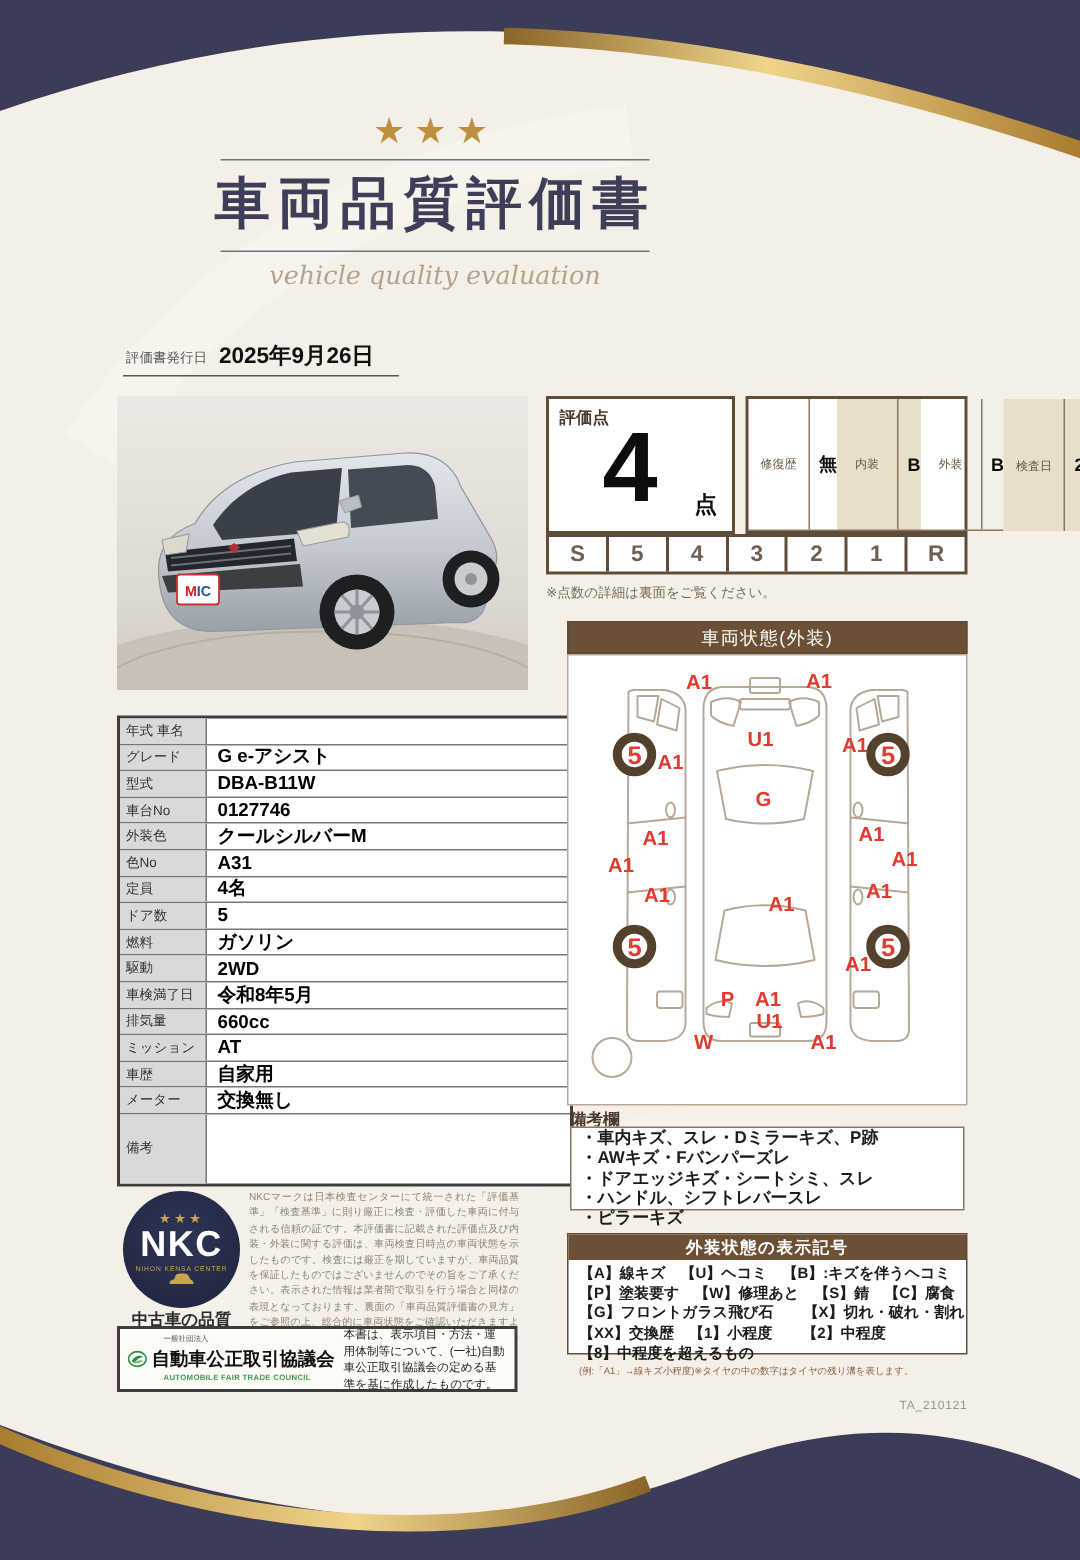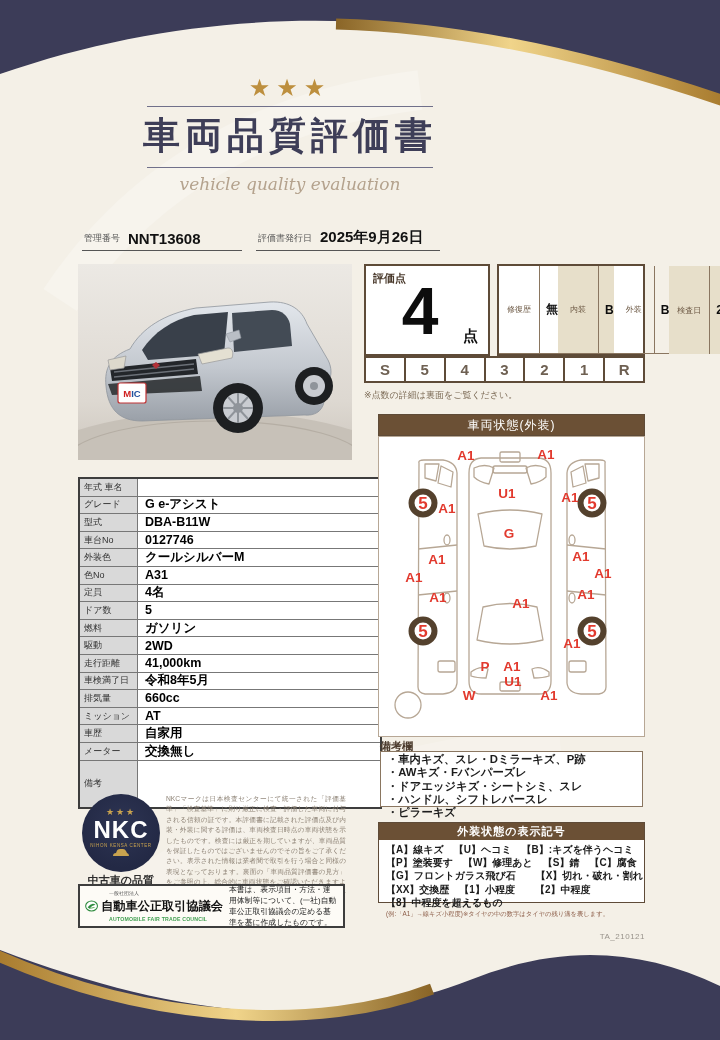--- a/index.html
+++ b/index.html
@@ -139,24 +139,20 @@
 
   <div class="abs hdr">
     <div class="stars">★★★</div>
     <div class="rule"></div>
     <div class="title">車両品質評価書</div>
     <div class="rule"></div>
     <div class="subtitle">vehicle quality evaluation</div>
   </div>
 
   <div class="abs mgmt">
-    <div class="fld fld1">
-      <span class="lbl">管理番号</span>
-      <span class="val">NNT13608</span>
-    </div>
     <div class="fld fld2">
       <span class="lbl">評価書発行日</span>
       <span class="val">2025年9月26日</span>
     </div>
   </div>
 
   <div class="abs photo">
     <svg width="274" height="196" viewBox="0 0 274 196">
       <defs>
         <linearGradient id="phBg" x1="0" y1="0" x2="0" y2="1">
@@ -274,24 +270,20 @@
       </div>
       <div class="spec-row">
         <div class="spec-label">燃料</div>
         <div class="spec-value">ガソリン</div>
       </div>
       <div class="spec-row">
         <div class="spec-label">駆動</div>
         <div class="spec-value">2WD</div>
       </div>
       <div class="spec-row">
-        <div class="spec-label">走行距離</div>
-        <div class="spec-value">41,000km</div>
-      </div>
-      <div class="spec-row">
         <div class="spec-label">車検満了日</div>
         <div class="spec-value">令和8年5月</div>
       </div>
       <div class="spec-row">
         <div class="spec-label">排気量</div>
         <div class="spec-value">660cc</div>
       </div>
       <div class="spec-row">
         <div class="spec-label">ミッション</div>
         <div class="spec-value">AT</div>

